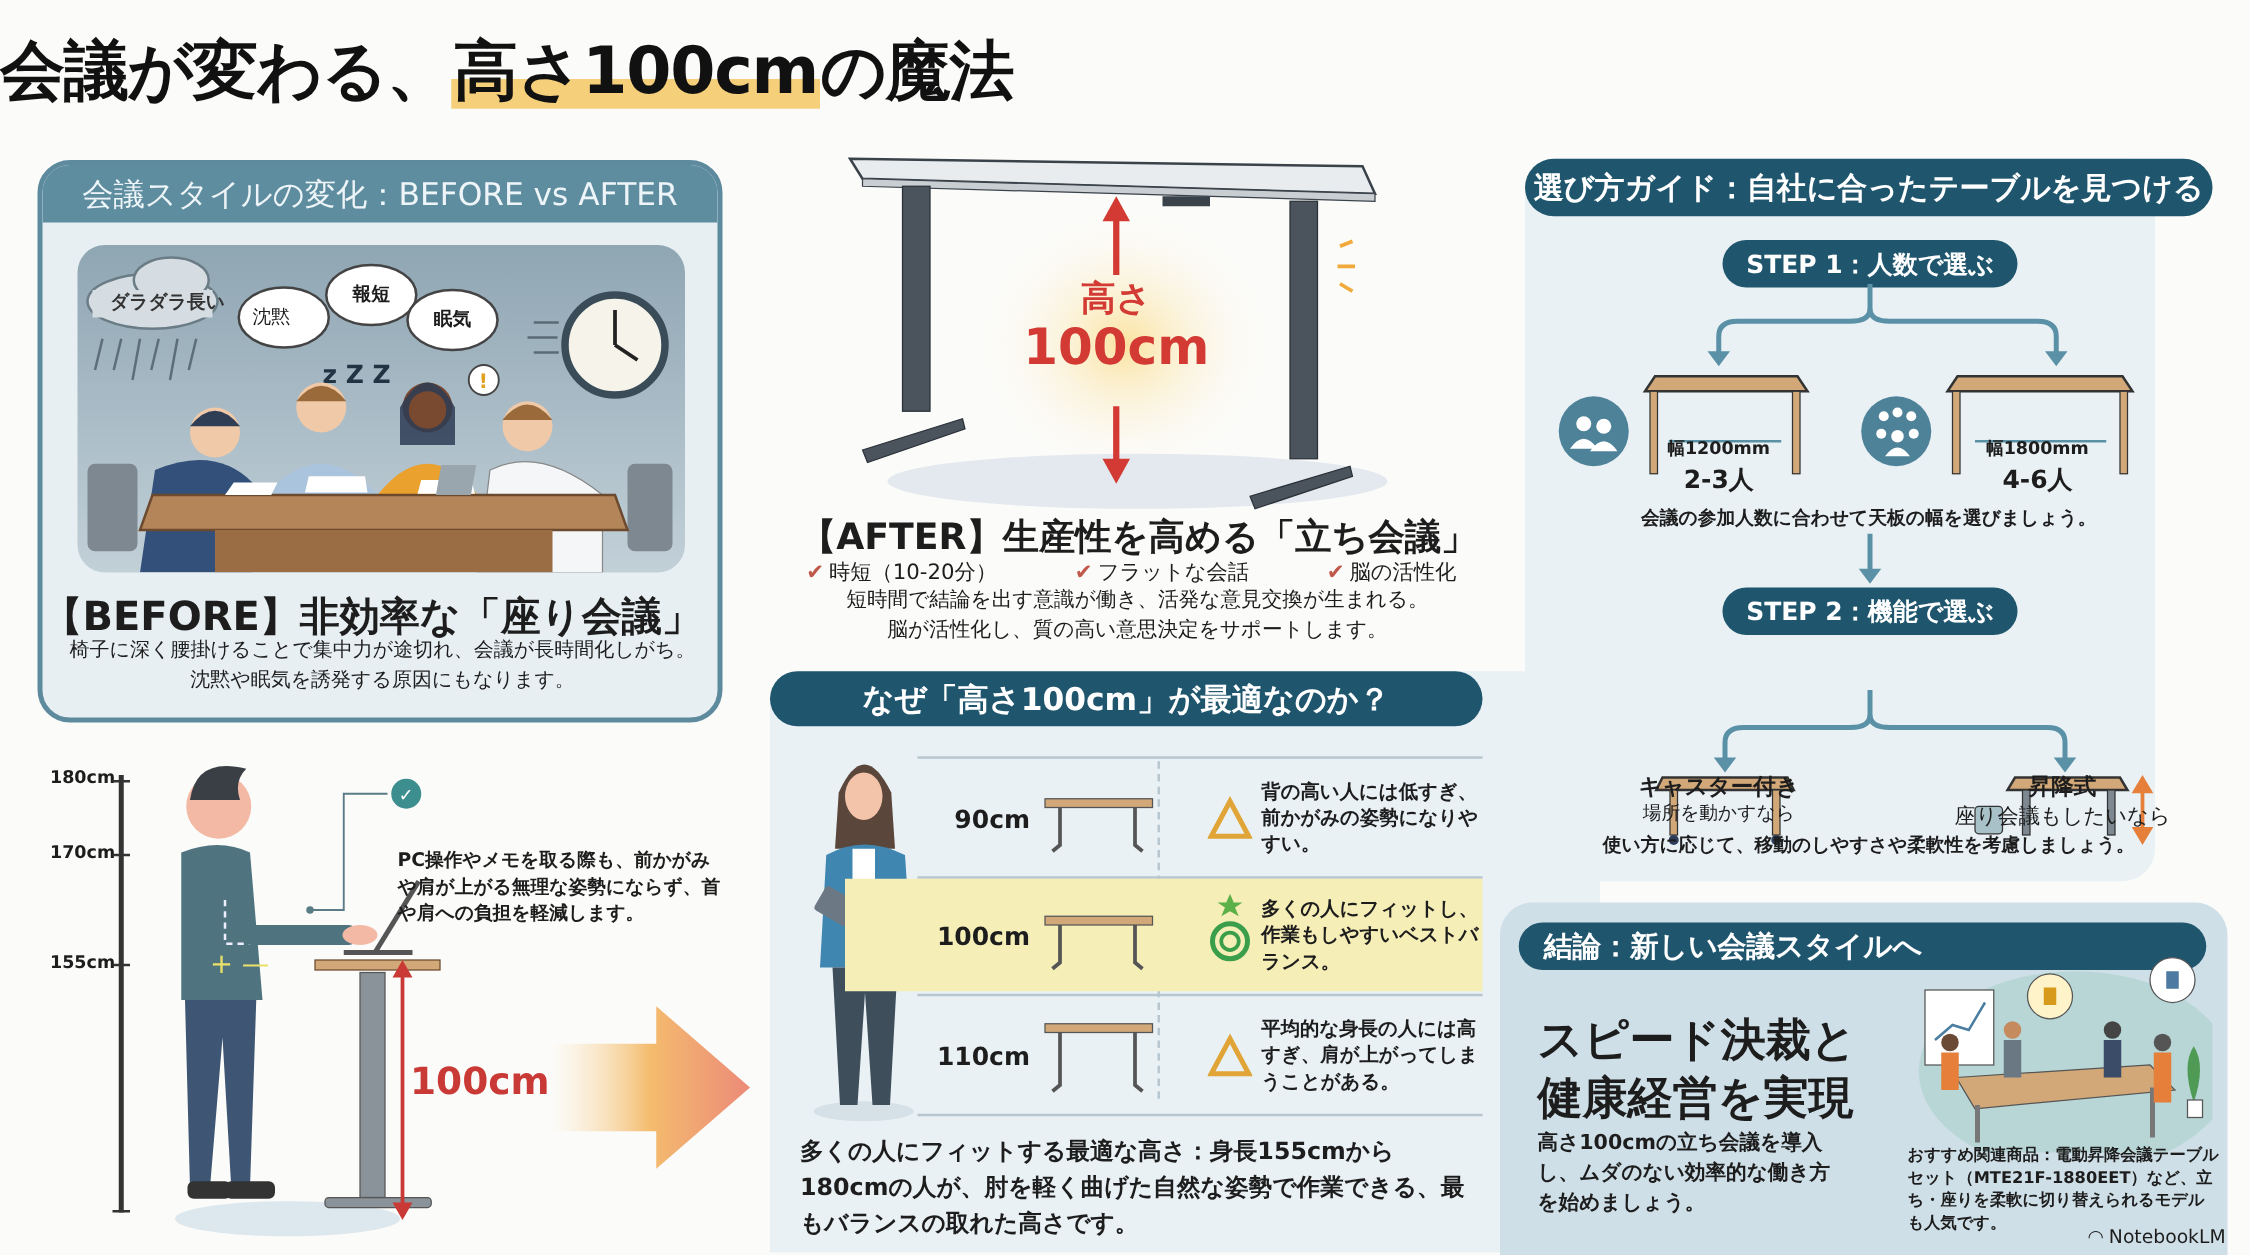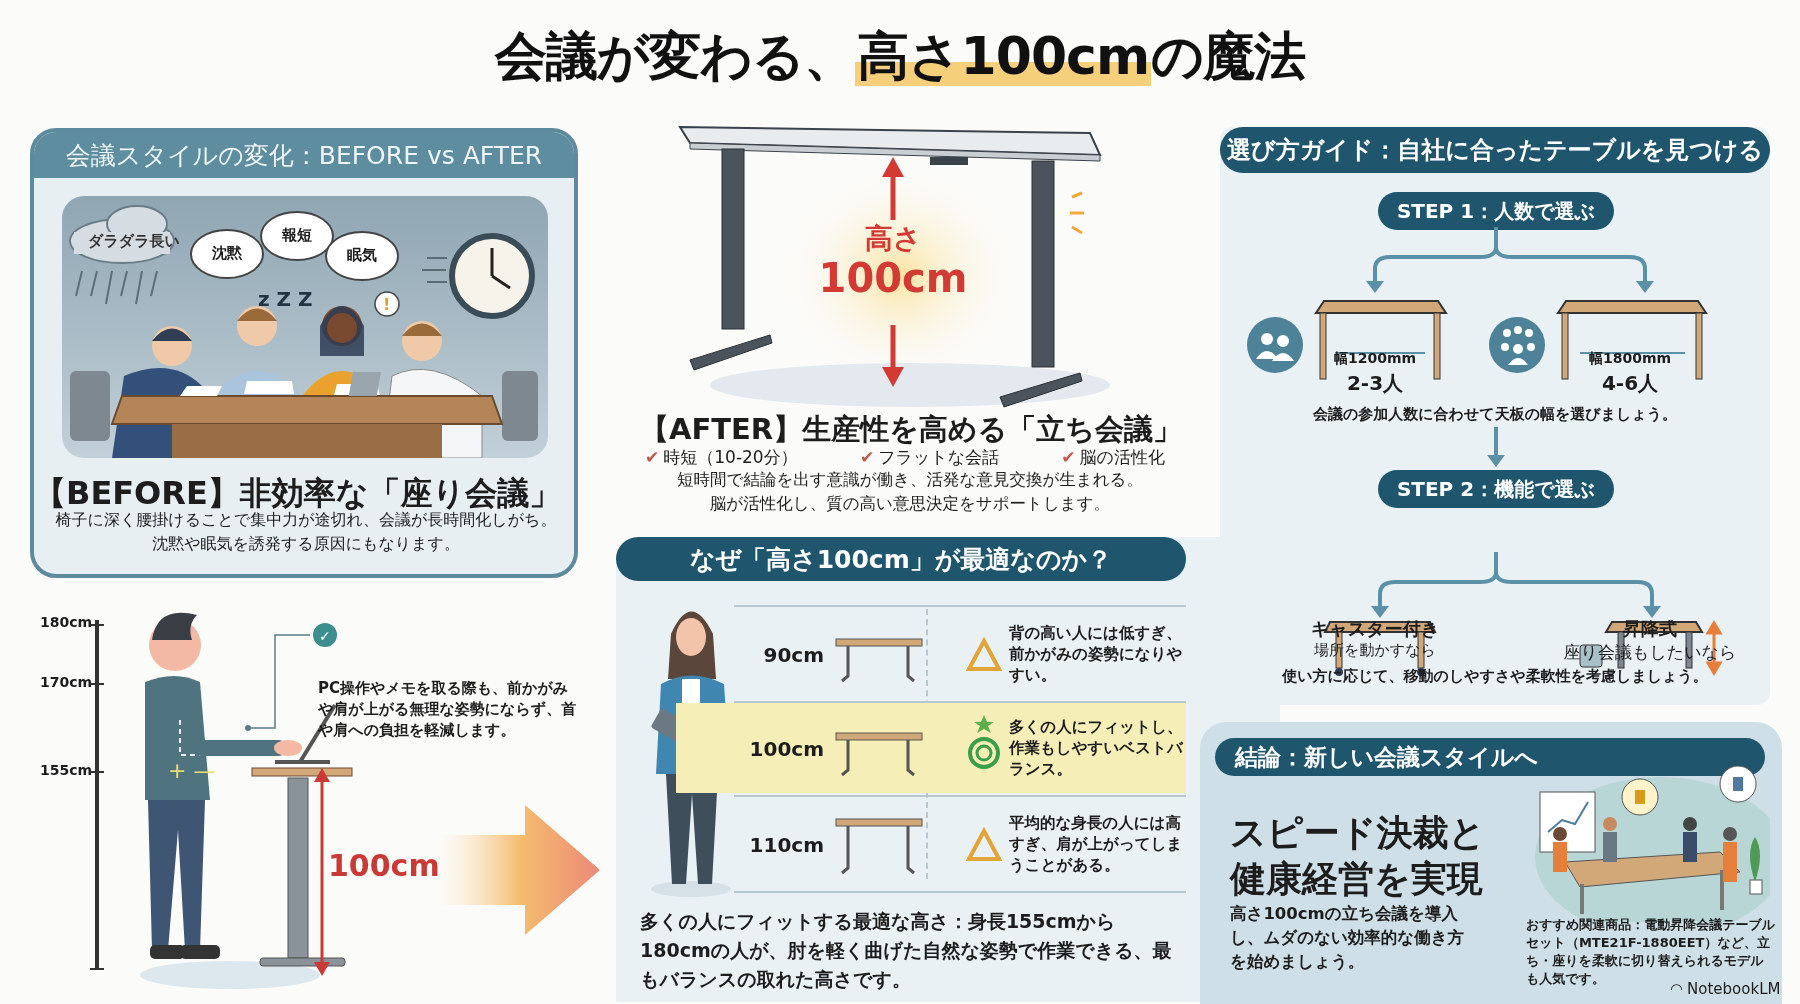--- a/index.html
+++ b/index.html
@@ -1,21 +1,21 @@
 <!DOCTYPE html>
 <html><head>
 <meta charset="utf-8">
 <style>
   *{box-sizing:border-box;margin:0;padding:0}
   html,body{width:1800px;height:1004px;overflow:hidden;background:#fbfbf9;font-family:"DejaVu Sans","Liberation Sans",sans-serif;color:#1d1d1d}
   .abs{position:absolute}
   #root{position:relative;width:1800px;height:1004px}
 
   
-  .title{position:absolute;left:0;top:22px;width:1800px;text-align:center;font-size:52px;font-weight:bold;letter-spacing:-1px;color:#111}
+  .title{position:absolute;left:0;top:22px;width:1800px;text-align:left;font-size:52px;font-weight:bold;letter-spacing:-1px;color:#111}
   .title .hl{background:linear-gradient(transparent 60%,#f5cf7a 60%);padding:0 2px}
 
   
   .pill{position:absolute;background:#1f566e;color:#fff;font-weight:bold;border-radius:26px;display:flex;align-items:center;justify-content:center;white-space:nowrap}
 
   
   .lp{left:30px;top:128px;width:548px;height:450px;border:4px solid #5d8b9d;border-radius:26px;background:#e7eff3;overflow:hidden}
   .lp-head{position:absolute;left:0;top:0;width:100%;height:46px;background:#5e8d9f;color:#eef5f8;font-size:25px;font-weight:normal;display:flex;align-items:center;justify-content:center}
   .scene{position:absolute;left:28px;top:64px;width:486px;height:262px;border-radius:22px;background:linear-gradient(#8fa6b3,#c2d0d8);overflow:hidden}
   .before-title{position:absolute;left:0;top:340px;width:100%;text-align:left;font-size:32px;font-weight:bold}
@@ -44,21 +44,21 @@
   .vsep{position:absolute;left:310px;top:72px;width:0;height:270px;border-left:2px dashed #b7c6cf}
   .why-foot{position:absolute;left:24px;top:370px;width:540px;font-size:19px;line-height:29px;font-weight:bold}
 
   
   .scale{left:95px;top:620px;width:4px;height:350px;background:#333}
   .tick{position:absolute;left:40px;font-size:14px;font-weight:bold}
   .callout-title{position:absolute;left:318px;top:618px;font-size:22px;font-weight:bold;line-height:30px}
   .callout-text{position:absolute;left:318px;top:678px;font-size:15px;font-weight:bold;line-height:21px;width:260px}
 
   
-  .guide{left:1220px;top:127px;width:550px;height:578px;background:#e9f1f5;border-radius:13px}
+  .guide{left:1220px;top:127px;width:504px;height:578px;background:#e9f1f5;border-radius:26px}
   .guide-head{position:absolute;left:0;top:0;width:550px;height:46px;font-size:24px}
   .step{position:absolute;height:38px;font-size:20px;border-radius:20px}
   .gtxt{position:absolute;text-align:center;font-weight:bold}
 
   
   .concl{left:1200px;top:722px;width:582px;height:282px;background:#cfdfe7;border-radius:26px 26px 0 0}
   .concl-head{position:absolute;left:15px;top:16px;width:550px;height:38px;font-size:23px;justify-content:flex-start;padding-left:20px}
   .concl-big{position:absolute;left:30px;top:88px;font-size:36px;font-weight:bold;line-height:46px}
   .concl-text{position:absolute;left:30px;top:180px;width:250px;font-size:16.5px;font-weight:bold;line-height:24px}
   .concl-small{position:absolute;left:326px;top:194px;width:250px;font-size:13px;font-weight:bold;line-height:18px}
@@ -136,21 +136,21 @@
         </g>
 
         <polygon points="60,200 430,200 440,228 50,228" fill="#b5855a" stroke="#6b4a2e" stroke-width="2"></polygon>
         <rect x="110" y="228" width="270" height="34" fill="#9a6d45"></rect>
         <polygon points="125,190 160,190 155,200 118,200" fill="#fff"></polygon>
           <polygon points="185,185 230,185 232,198 182,198" fill="#fff"></polygon>
         <polygon points="275,188 315,188 318,199 272,199" fill="#fff"></polygon>
         <rect x="322" y="176" width="28" height="24" fill="#9aa6ad" transform="skewX(-10)"></rect>
       </svg>
       <div class="abs" style="left:22px;top:36px;width:100px;text-align:center;font-size:15px;font-weight:bold;color:#333">ダラダラ長い</div>
-      <div class="abs" style="left:140px;top:48px;width:50px;text-align:center;font-size:15px;font-weight:bold">沈黙</div>
+      <div class="abs" style="left:140px;top:48px;width:50px;font-size:15px;font-weight:normal">沈黙</div>
       <div class="abs" style="left:210px;top:30px;width:50px;text-align:center;font-size:15px;font-weight:bold">報短</div>
       <div class="abs" style="left:275px;top:50px;width:50px;text-align:center;font-size:15px;font-weight:bold">眠気</div>
     </div>
     <div class="before-title">【BEFORE】非効率な「座り会議」</div>
     <div class="before-text">
       <div>椅子に深く腰掛けることで集中力が途切れ、会議が長時間化しがち。</div>
       <div>沈黙や眠気を誘発する原因にもなります。</div>
     </div>
   </div>
 

